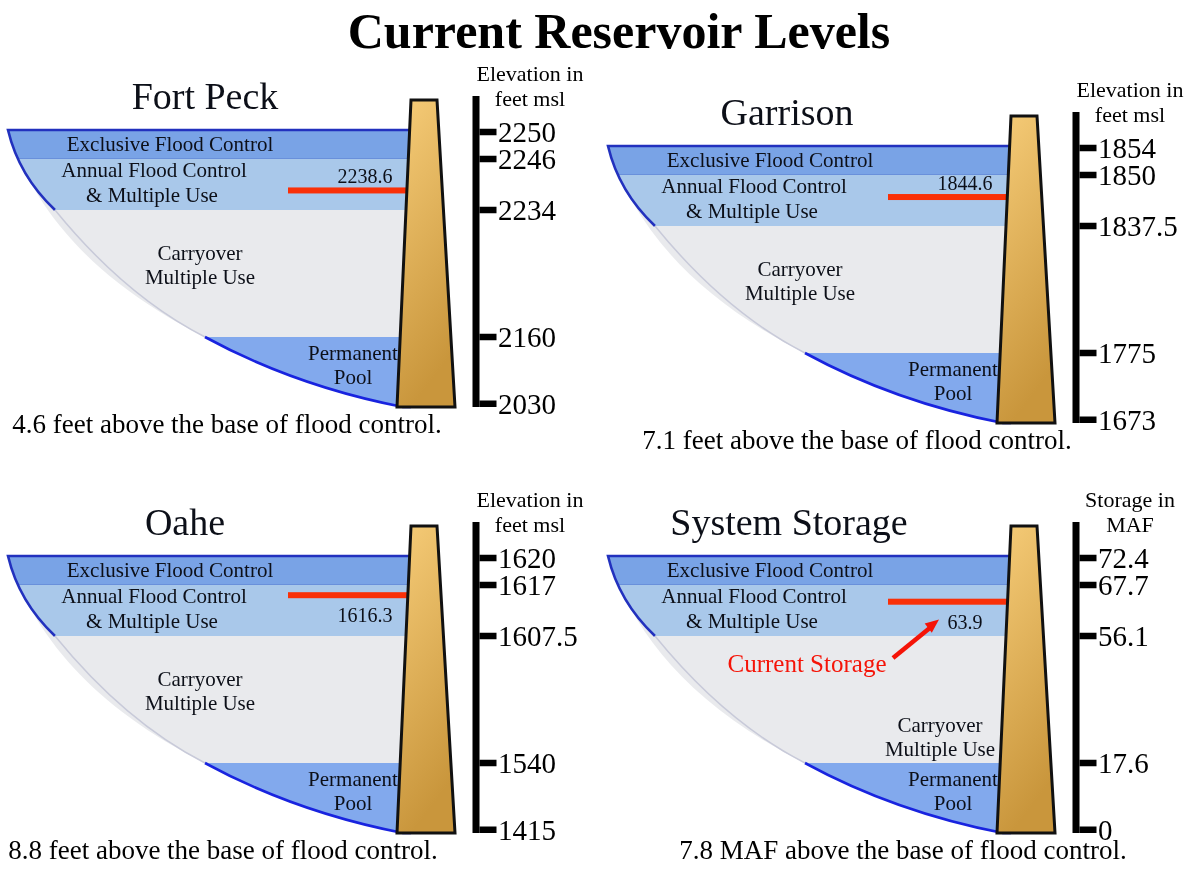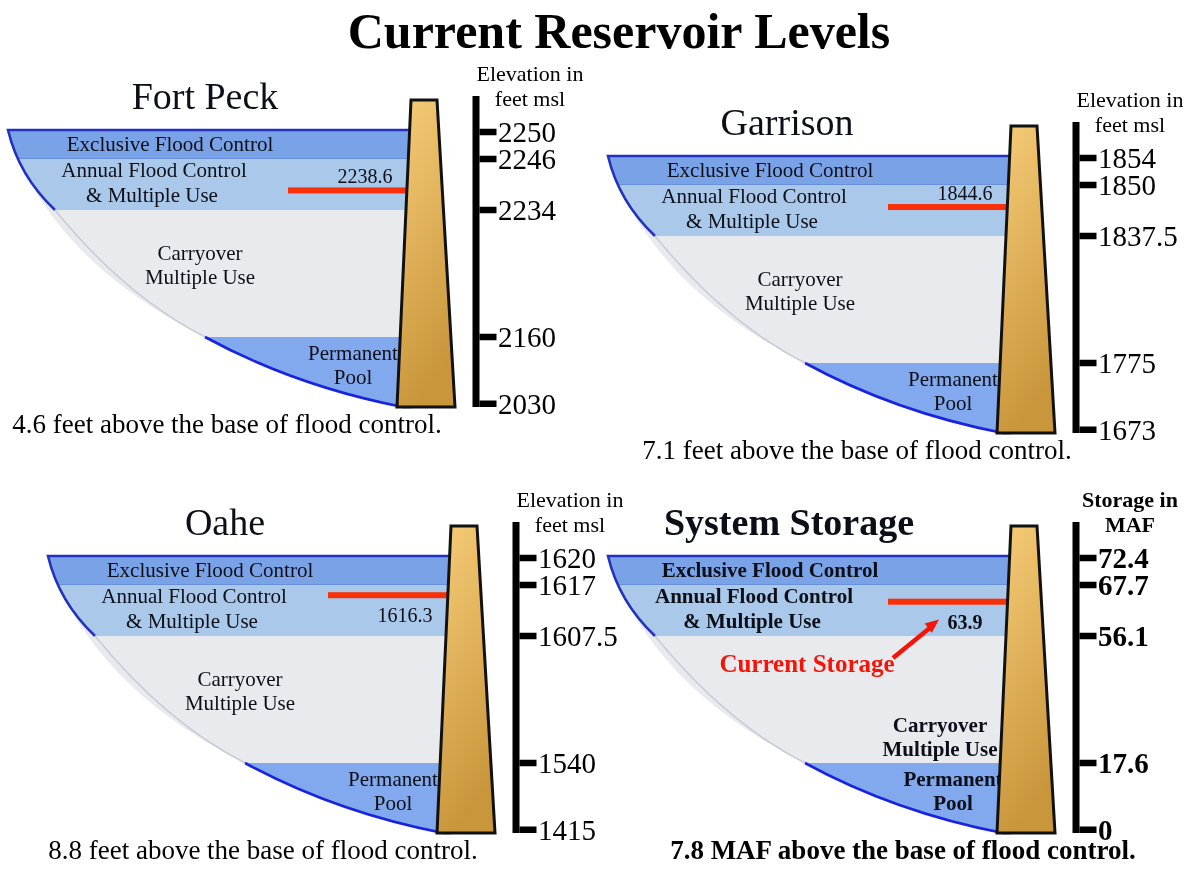--- a/index.html
+++ b/index.html
@@ -54,21 +54,21 @@
           <rect x="474.5" y="150.75" width="17" height="6.5" fill="#000000"></rect>
           <text x="493" y="164" text-anchor="start" font-size="29" fill="#000">2234</text>
           <rect x="474.5" y="277.75" width="17" height="6.5" fill="#000000"></rect>
           <text x="493" y="291" text-anchor="start" font-size="29" fill="#000">2160</text>
           <rect x="474.5" y="344.5" width="17" height="6.5" fill="#000000"></rect>
           <text x="493" y="357.75" text-anchor="start" font-size="29" fill="#000">2030</text>
           <text x="525" y="25" text-anchor="middle" font-size="22" fill="#000">Elevation in</text>
           <text x="525" y="50" text-anchor="middle" font-size="22" fill="#000">feet msl</text>
           <text x="222" y="377" text-anchor="middle" font-size="27" fill="#000">4.6 feet above the base of flood control.</text>
         </svg></div>
-      <div class="panel" style="left: 605px; top: 82px;"><svg viewBox="0 0 590 392" width="590" height="392">
+      <div class="panel" style="left: 605px; top: 72px;"><svg viewBox="0 0 590 392" width="590" height="392">
           <defs>
             <linearGradient id="dg1" x1="0" y1="0" x2="0.25" y2="1">
               <stop offset="0" stop-color="#F6CC78"></stop>
               <stop offset="1" stop-color="#C9963C"></stop>
             </linearGradient>
           </defs>
           <text x="182" y="53" text-anchor="middle" font-size="38" fill="#0C0F18">Garrison</text>
           <path d="M 3 74 C 40 190 150 290 398 351 L 408 351 L 408 74 Z" fill="#E9EAED"></path>
           <path d="M 3 74 L 408 74 L 408 103 L 13 103 Z" fill="#79A3E6"></path>
           <line x1="13" y1="103" x2="408" y2="103" stroke="#5B7FD0" stroke-width="1.2"></line>
@@ -95,21 +95,21 @@
           <rect x="474.5" y="150.75" width="17" height="6.5" fill="#000000"></rect>
           <text x="493" y="164" text-anchor="start" font-size="29" fill="#000">1837.5</text>
           <rect x="474.5" y="277.75" width="17" height="6.5" fill="#000000"></rect>
           <text x="493" y="291" text-anchor="start" font-size="29" fill="#000">1775</text>
           <rect x="474.5" y="344.5" width="17" height="6.5" fill="#000000"></rect>
           <text x="493" y="357.75" text-anchor="start" font-size="29" fill="#000">1673</text>
           <text x="525" y="25" text-anchor="middle" font-size="22" fill="#000">Elevation in</text>
           <text x="525" y="50" text-anchor="middle" font-size="22" fill="#000">feet msl</text>
           <text x="252" y="377" text-anchor="middle" font-size="27" fill="#000">7.1 feet above the base of flood control.</text>
         </svg></div>
-      <div class="panel" style="left: 5px; top: 482px; margin-left: 40px;"><svg viewBox="0 0 590 392" width="590" height="392">
+      <div class="panel" style="left: 5px; top: 482px;"><svg viewBox="0 0 590 392" width="590" height="392">
           <defs>
             <linearGradient id="dg2" x1="0" y1="0" x2="0.25" y2="1">
               <stop offset="0" stop-color="#F6CC78"></stop>
               <stop offset="1" stop-color="#C9963C"></stop>
             </linearGradient>
           </defs>
           <text x="180" y="53" text-anchor="middle" font-size="38" fill="#0C0F18">Oahe</text>
           <path d="M 3 74 C 40 190 150 290 398 351 L 408 351 L 408 74 Z" fill="#E9EAED"></path>
           <path d="M 3 74 L 408 74 L 408 103 L 13 103 Z" fill="#79A3E6"></path>
           <line x1="13" y1="103" x2="408" y2="103" stroke="#5B7FD0" stroke-width="1.2"></line>
@@ -136,21 +136,21 @@
           <rect x="474.5" y="150.75" width="17" height="6.5" fill="#000000"></rect>
           <text x="493" y="164" text-anchor="start" font-size="29" fill="#000">1607.5</text>
           <rect x="474.5" y="277.75" width="17" height="6.5" fill="#000000"></rect>
           <text x="493" y="291" text-anchor="start" font-size="29" fill="#000">1540</text>
           <rect x="474.5" y="344.5" width="17" height="6.5" fill="#000000"></rect>
           <text x="493" y="357.75" text-anchor="start" font-size="29" fill="#000">1415</text>
           <text x="525" y="25" text-anchor="middle" font-size="22" fill="#000">Elevation in</text>
           <text x="525" y="50" text-anchor="middle" font-size="22" fill="#000">feet msl</text>
           <text x="218" y="377" text-anchor="middle" font-size="27" fill="#000">8.8 feet above the base of flood control.</text>
         </svg></div>
-      <div class="panel" style="left: 605px; top: 482px; font-weight: bold;"><svg viewBox="0 0 590 392" width="590" height="392">
+      <div class="panel" style="left: 605px; top: 482px;"><svg viewBox="0 0 590 392" width="590" height="392">
           <defs>
             <linearGradient id="dg3" x1="0" y1="0" x2="0.25" y2="1">
               <stop offset="0" stop-color="#F6CC78"></stop>
               <stop offset="1" stop-color="#C9963C"></stop>
             </linearGradient>
           </defs>
           <text x="184" y="53" text-anchor="middle" font-size="38" fill="#0C0F18">System Storage</text>
           <path d="M 3 74 C 40 190 150 290 398 351 L 408 351 L 408 74 Z" fill="#E9EAED"></path>
           <path d="M 3 74 L 408 74 L 408 103 L 13 103 Z" fill="#79A3E6"></path>
           <line x1="13" y1="103" x2="408" y2="103" stroke="#5B7FD0" stroke-width="1.2"></line>

